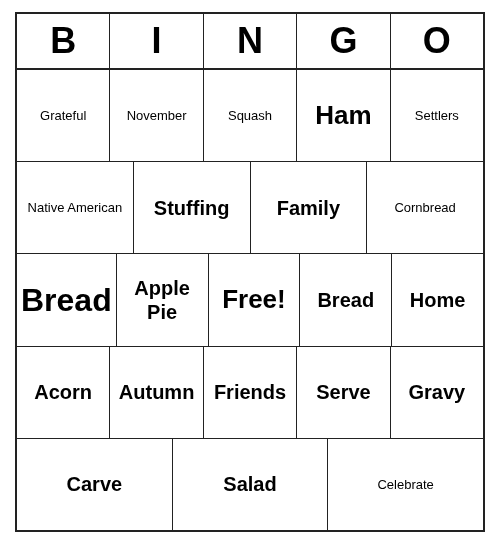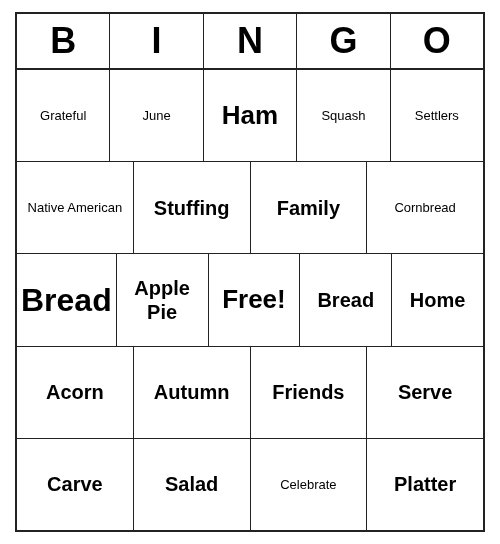--- a/index.html
+++ b/index.html
@@ -109,27 +109,27 @@
       <div class="header-cell">N</div>
       <div class="header-cell">G</div>
       <div class="header-cell">O</div>
     </div>
   <div class="bingo-body">
   <div class="bingo-row">
         <div class="bingo-cell">
           <span class="cell-text">Grateful</span>
         </div>
         <div class="bingo-cell">
-          <span class="cell-text">June</span>
+          <span class="cell-text">November</span>
+        </div>
+        <div class="bingo-cell">
+          <span class="cell-text">Squash</span>
         </div>
         <div class="bingo-cell">
           <span class="cell-text-large">Ham</span>
-        </div>
-        <div class="bingo-cell">
-          <span class="cell-text">Squash</span>
         </div>
         <div class="bingo-cell">
           <span class="cell-text">Settlers</span>
         </div>
       </div>
       <div class="bingo-row">
         <div class="bingo-cell">
           <span class="cell-text">Native American</span>
         </div>
         <div class="bingo-cell">
@@ -165,29 +165,29 @@
         </div>
         <div class="bingo-cell">
           <span class="cell-text-medium">Autumn</span>
         </div>
         <div class="bingo-cell">
           <span class="cell-text-medium">Friends</span>
         </div>
         <div class="bingo-cell">
           <span class="cell-text-medium">Serve</span>
         </div>
+        <div class="bingo-cell">
+          <span class="cell-text-medium">Gravy</span>
+        </div>
       </div>
       <div class="bingo-row">
         <div class="bingo-cell">
           <span class="cell-text-medium">Carve</span>
         </div>
         <div class="bingo-cell">
           <span class="cell-text-medium">Salad</span>
         </div>
         <div class="bingo-cell">
           <span class="cell-text">Celebrate</span>
         </div>
-        <div class="bingo-cell">
-          <span class="cell-text-medium">Platter</span>
-        </div>
       </div>
     </div>
 </div>
 
 </body></html>

